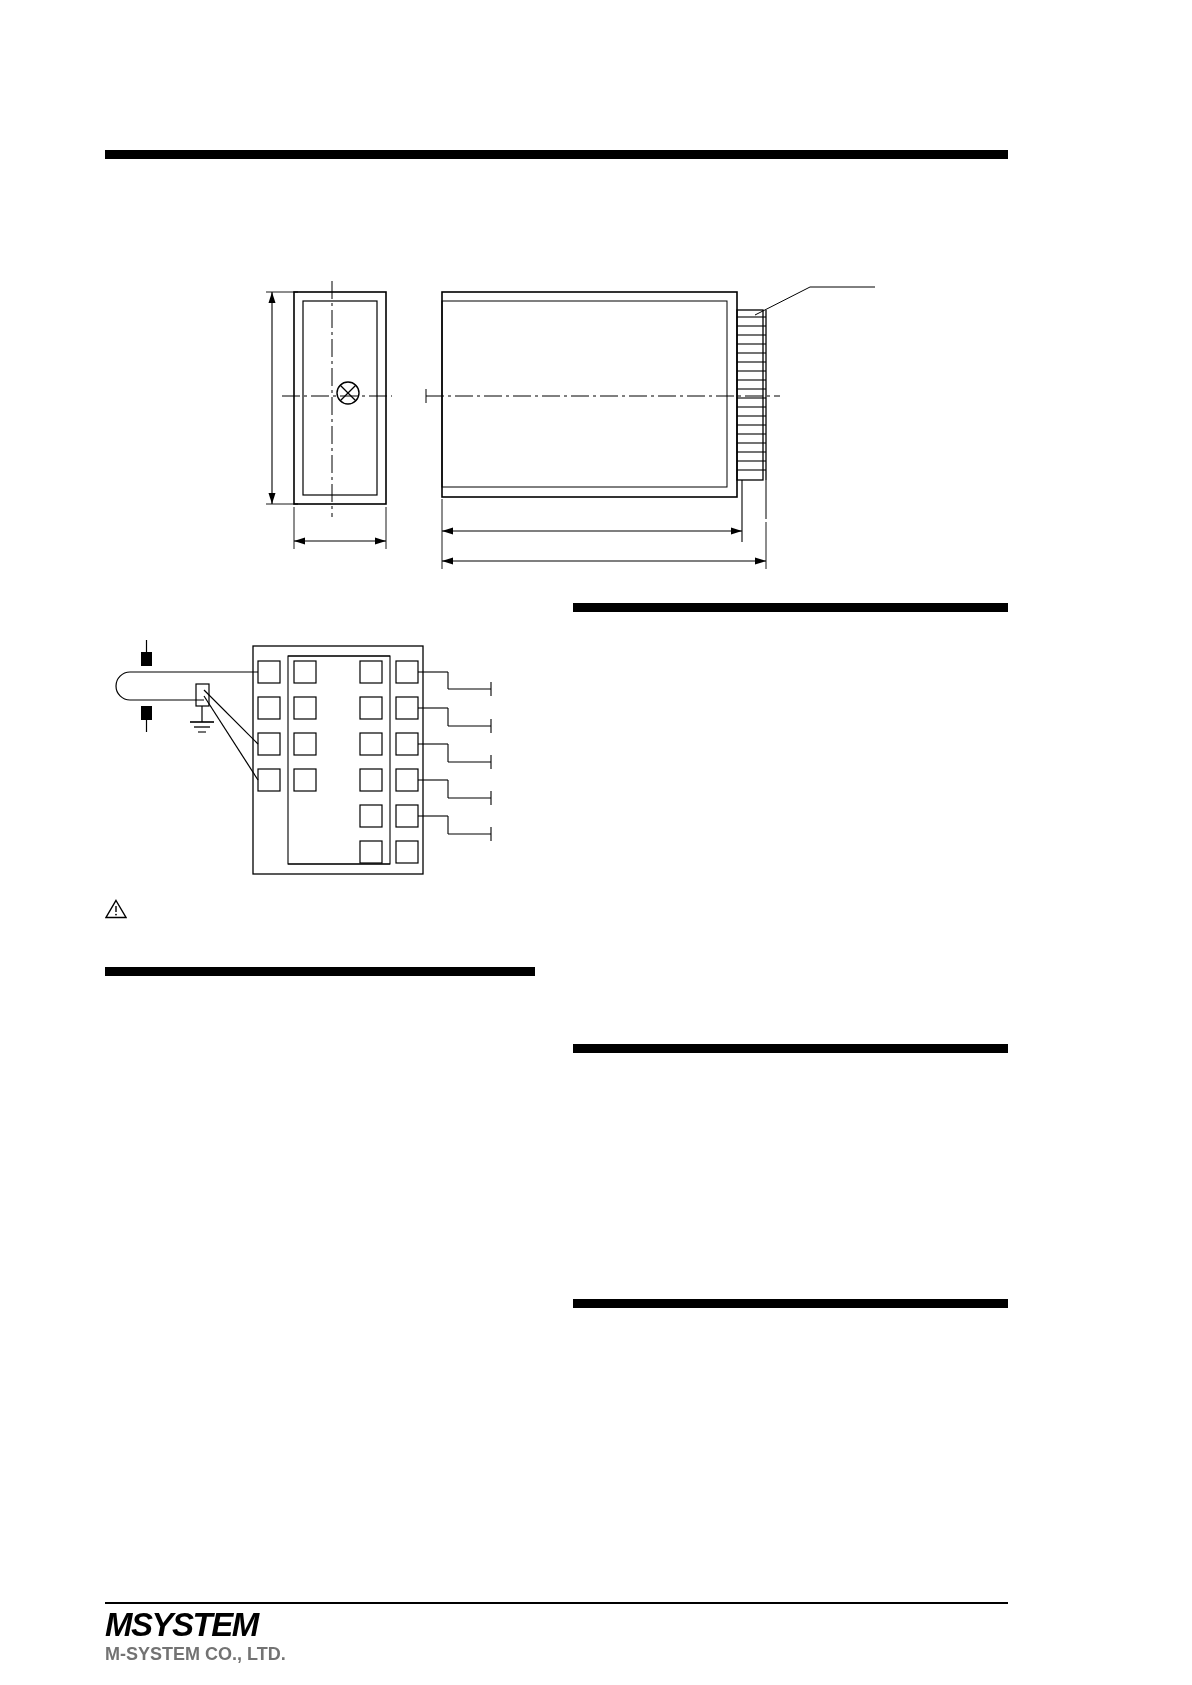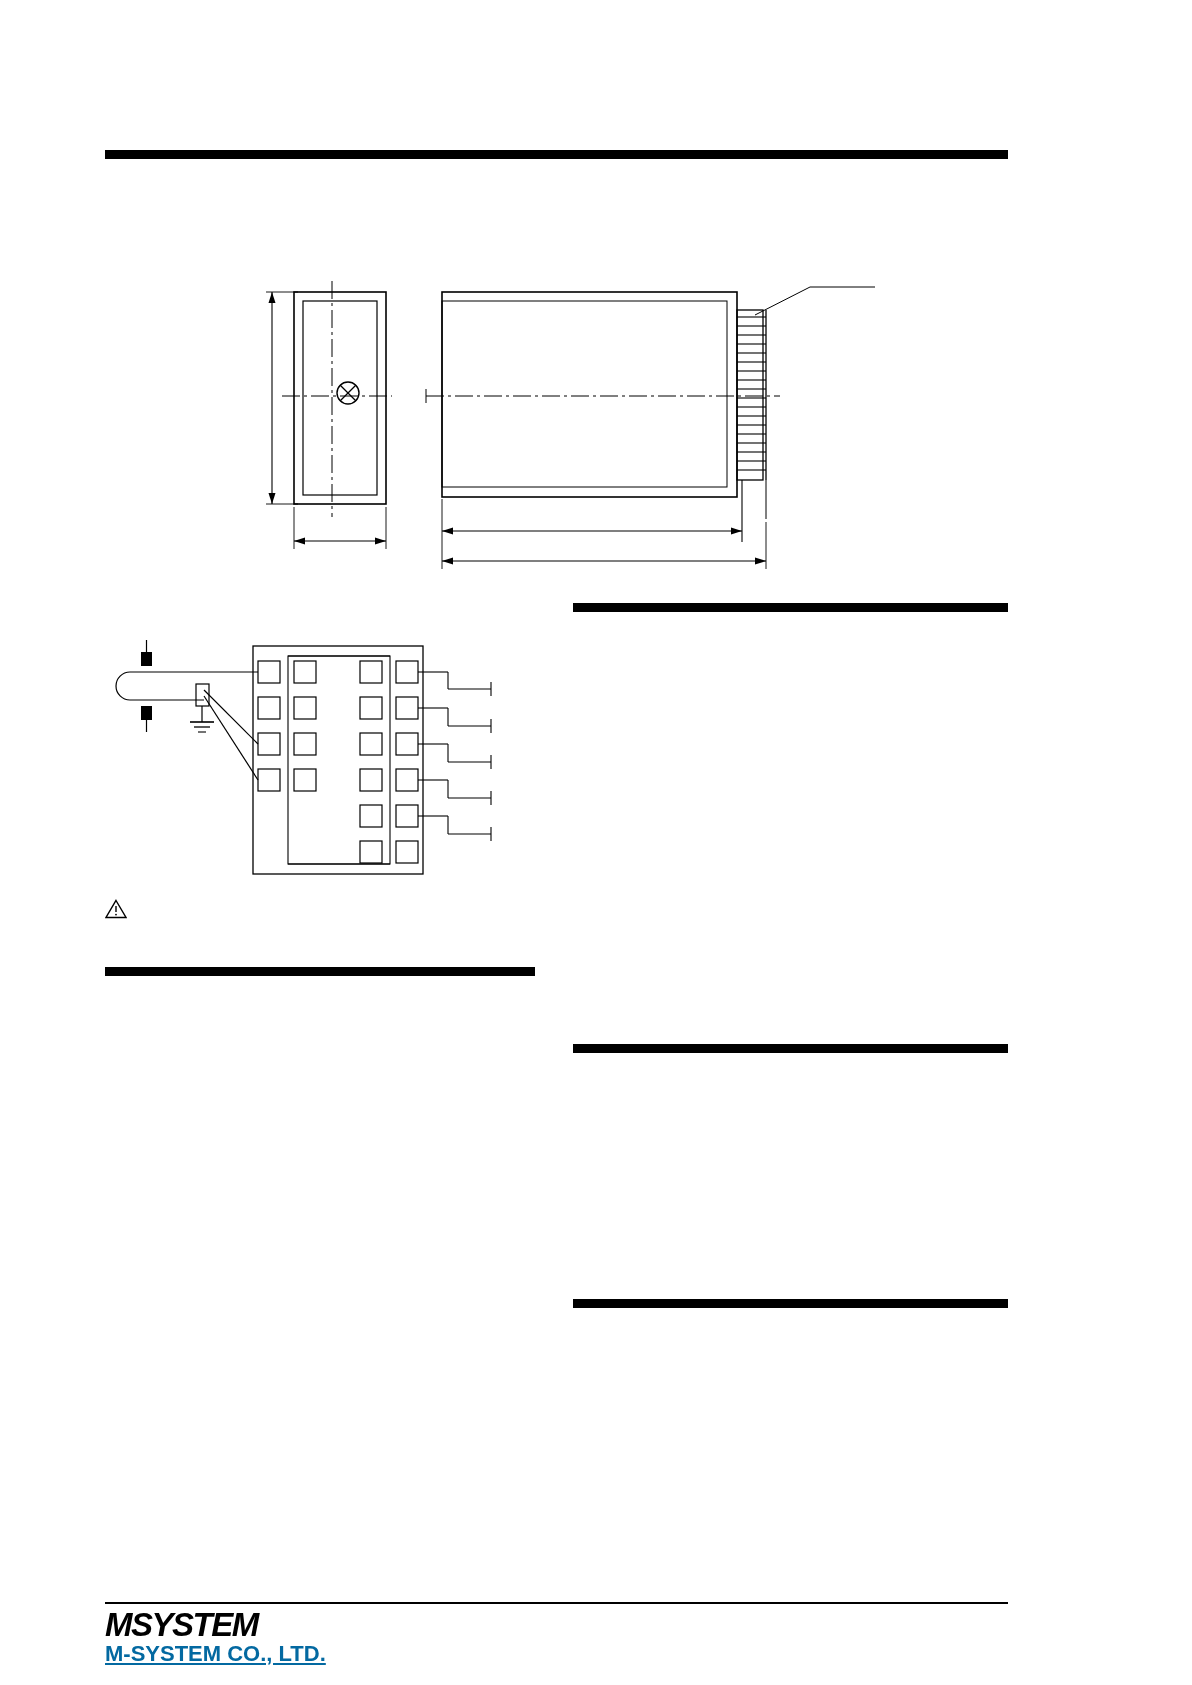--- a/index.html
+++ b/index.html
@@ -45,26 +45,25 @@
     font-weight: bold;
     font-style: italic;
     font-size: 33px;
     letter-spacing: -1.5px;
     line-height: 34px;
     color: #000;
   }
   .logo-sub {
     font-family: "Liberation Sans", sans-serif;
     font-weight: bold;
-    font-size: 22px;
+    font-size: 18px;
     letter-spacing: 0px;
     line-height: 20px;
     margin-top: 2px;
-    color: #0369a1;
-    text-decoration: underline;
+    color: #737373;
   }
   .warn-glyph {
     position: absolute;
     left: 105px;
     top: 845px;
     width: 22px;
     height: 20px;
   }
 </style>
 </head>

